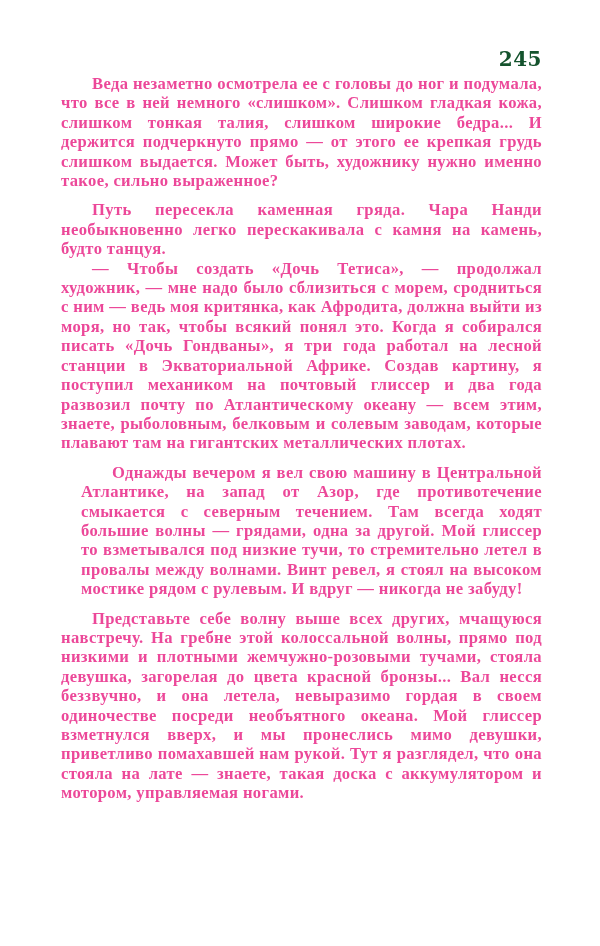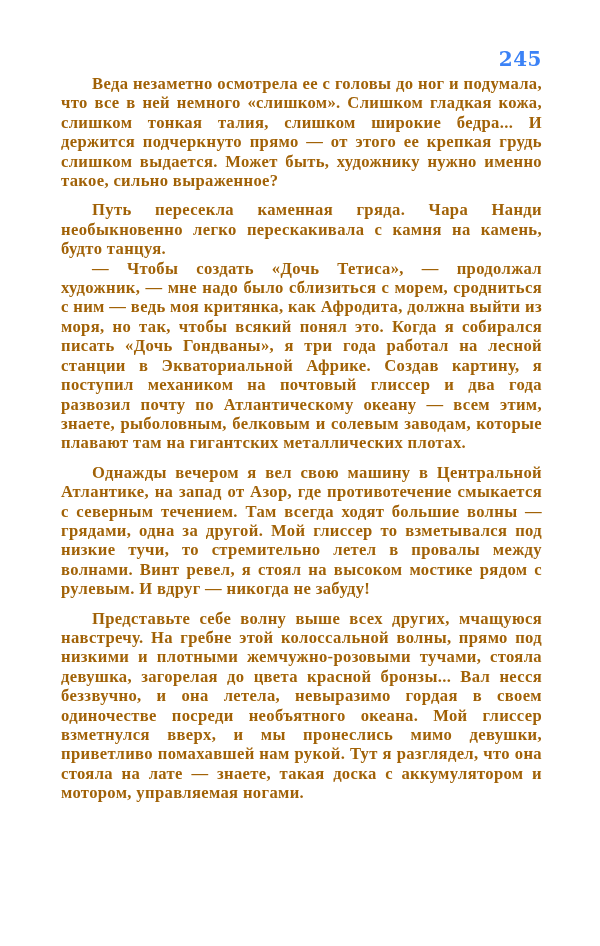--- a/index.html
+++ b/index.html
@@ -1,30 +1,30 @@
 <!DOCTYPE html>
 <html><head>
 <meta charset="utf-8">
 <style>
   html, body { margin: 0; padding: 0; background: #ffffff; }
   body { width: 600px; height: 946px; position: relative; overflow: hidden; }
   .page-number {
     position: absolute; top: 47px; right: 58px;
     font-family: "DejaVu Serif", serif; font-weight: bold; font-size: 20px;
-    color: #3b82f6; letter-spacing: 0.5px; text-align: right;
+    color: #14532d; letter-spacing: 0.5px; text-align: right;
   }
   .text {
     position: absolute; left: 61px; top: 74px; width: 481px;
     font-family: "Liberation Serif", "DejaVu Serif", serif;
-    font-size: 16.6px; line-height: 19.4px; color: #a16207;
+    font-size: 16.6px; line-height: 19.4px; color: #ec4899;
     text-align: justify; -webkit-font-smoothing: none;
     font-weight: 600; letter-spacing: 0.35px;
   }
   .text p { margin: 0; text-indent: 31px; hyphens: manual; }
-  .text p.gap { margin-top: 10px; }
+  .text p.gap { margin-top: 10px; margin-left: 20px; }
   .text p.small-gap { margin-top: 10px; }
 </style>
 </head>
 <body>
 
 <div>
   <div class="page-number">245</div>
   <div class="text">
     <p>Веда незаметно осмотрела ее с головы до ног и подумала, что все в ней немного «слишком». Слишком гладкая кожа, слишком тонкая талия, слишком широкие бедра... И держится подчеркнуто прямо — от этого ее крепкая грудь слишком выдается. Может быть, художнику нужно именно такое, сильно выраженное?</p>
     <p class="small-gap">Путь пересекла каменная гряда. Чара Нанди необыкновенно легко перескакивала с камня на камень, будто танцуя.</p>

